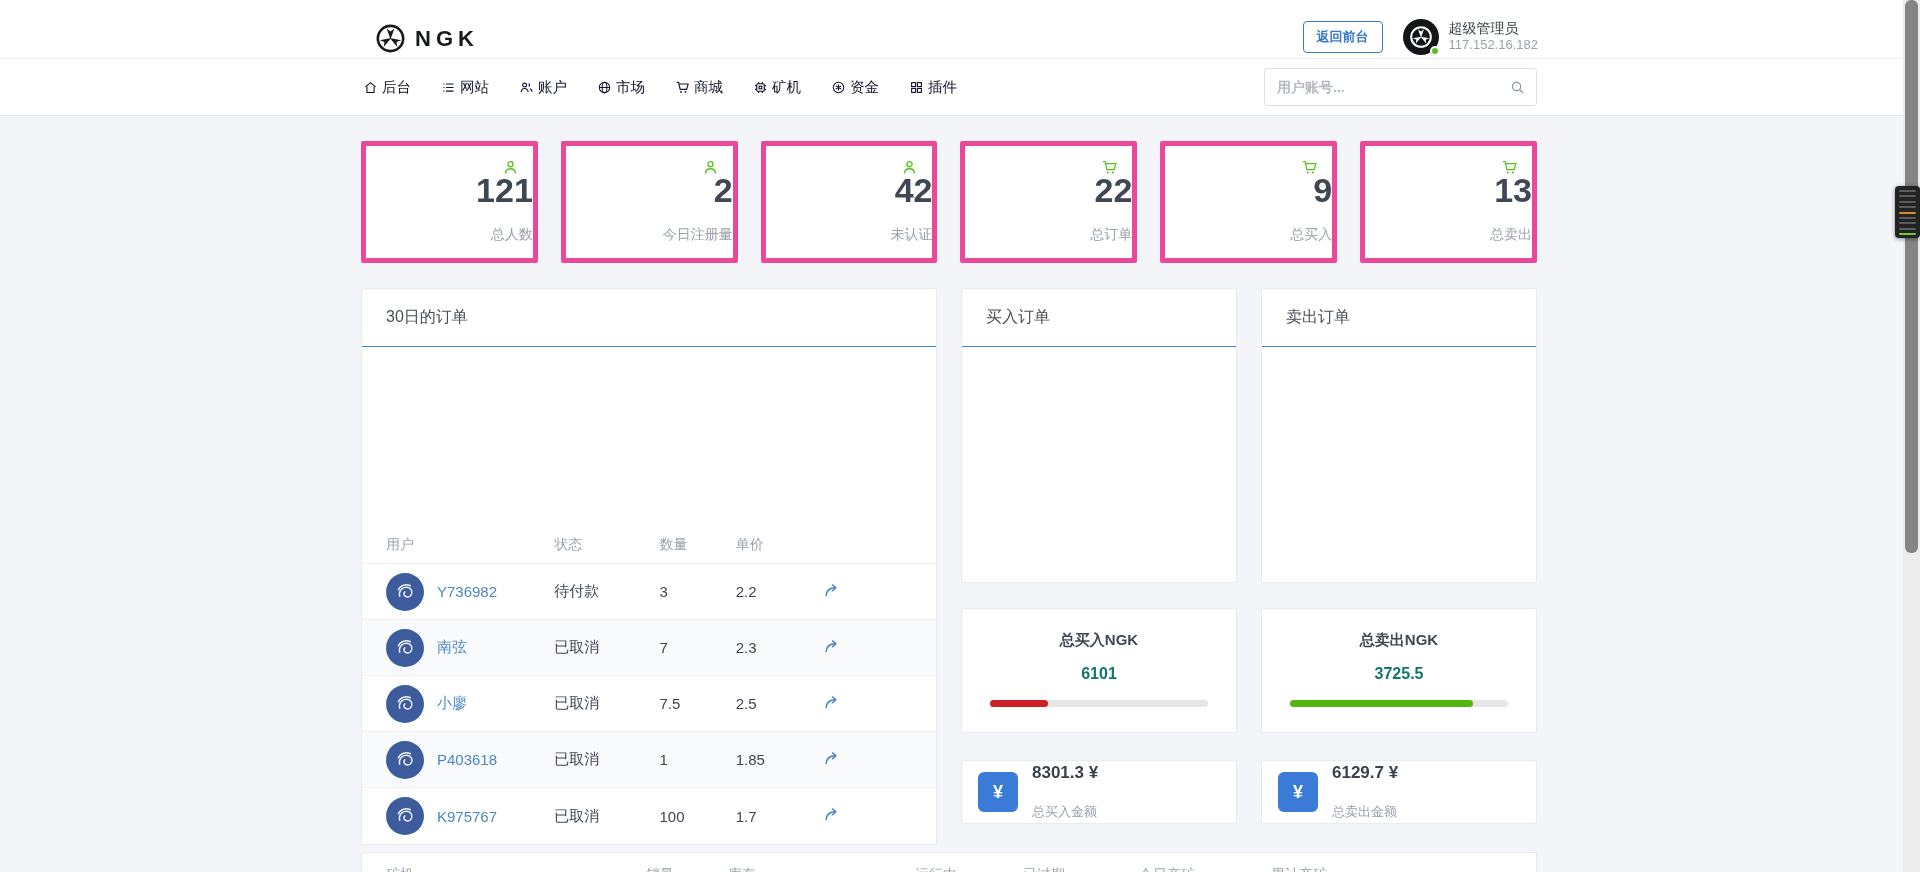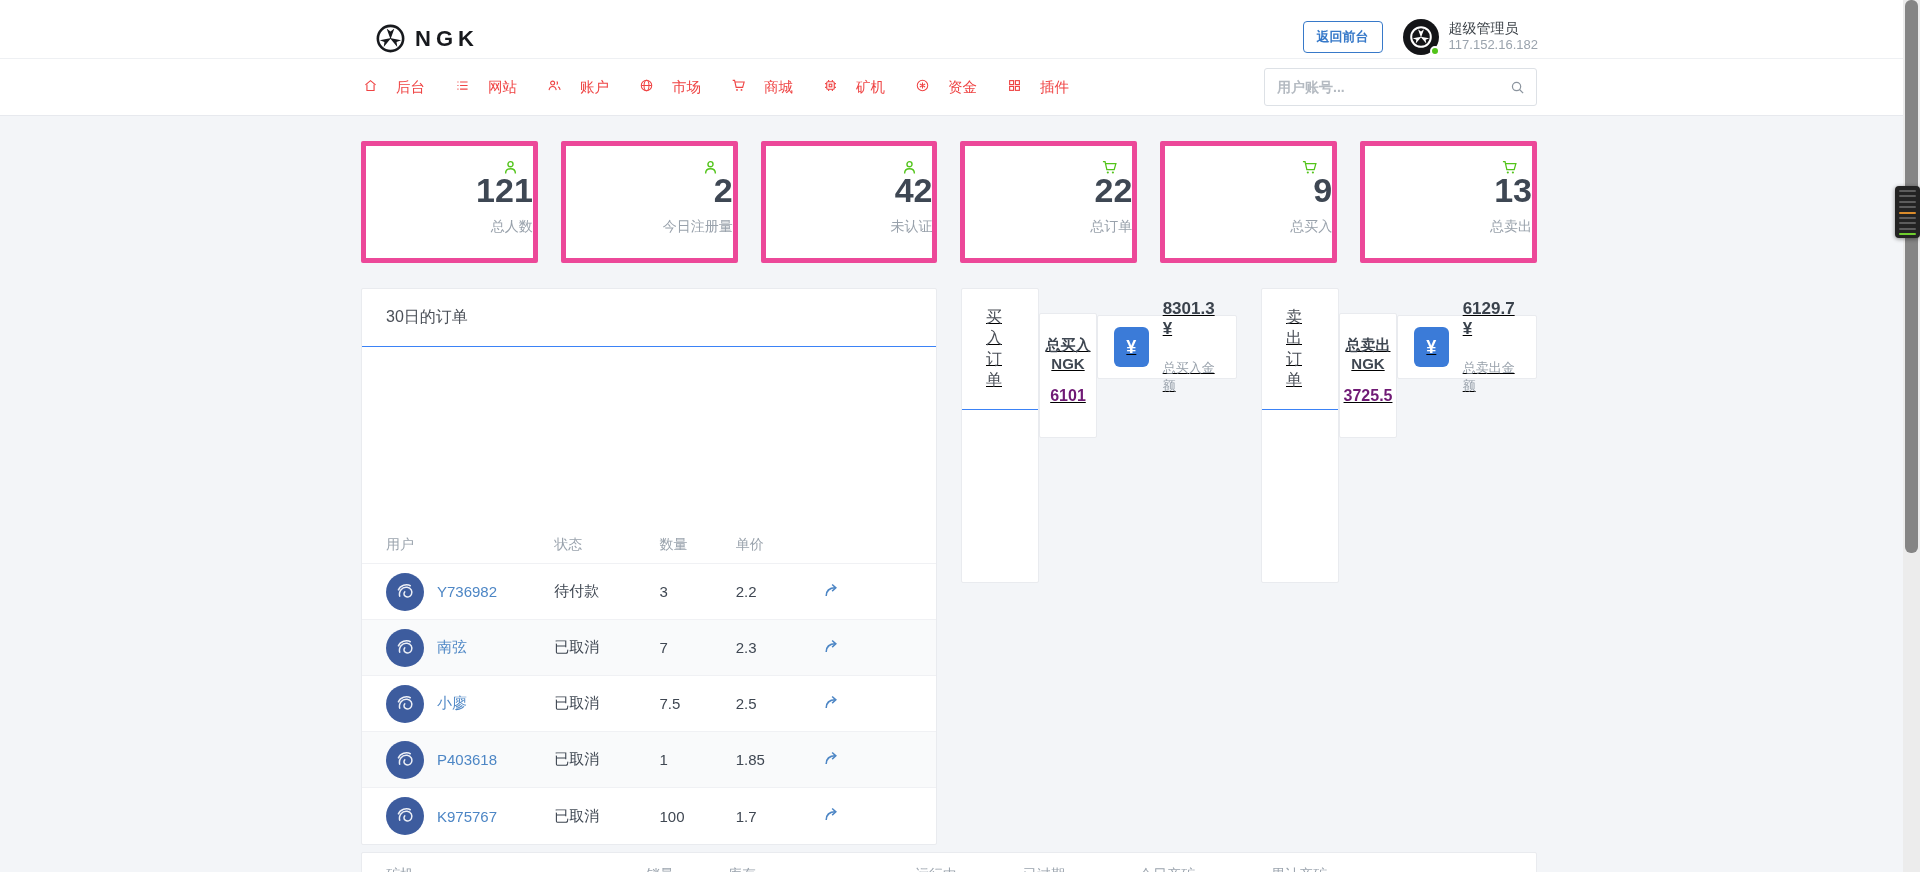--- a/index.html
+++ b/index.html
@@ -16,60 +16,60 @@
   .user-block { display:flex; align-items:center; gap:10px; cursor:pointer; }
   .avatar { position:relative; width:36px; height:36px; border-radius:50%; background:#141518; display:flex; align-items:center; justify-content:center; color:#fff; }
   .avatar svg { width:24px; height:24px; }
   .online-dot { position:absolute; right:-1px; bottom:-1px; width:10px; height:10px; border-radius:50%; background:#52c41a; border:2px solid #fff; }
   .user-name { font-size:14px; color:#3c4248; line-height:1.3; }
   .user-ip { font-size:13px; color:#9aa3ad; line-height:1.3; }
 
   
   .main-nav { position:absolute; top:59px; left:0; width:1920px; height:57px; background:#fff; border-bottom:1px solid #e7e9ee; z-index:2; }
   .nav-items { position:absolute; left:363px; top:0; height:100%; display:flex; align-items:center; gap:30px; }
-  .nav-item { display:flex; align-items:flex-start; gap:18px; font-size:14.5px; color:#ef4444; cursor:pointer; text-decoration:none; }
+  .nav-item { display:flex; align-items:center; gap:4px; font-size:14.5px; color:#0f172a; cursor:pointer; text-decoration:none; }
   .nav-item svg { width:15px; height:15px; }
   .search-box { position:absolute; right:383px; top:9px; width:273px; height:38px; background:#fff; border:1px solid #dde1e6; border-radius:3px; }
   .search-box input { width:100%; height:100%; border:none; outline:none; background:transparent; padding:0 38px 0 12px; font-size:14px; color:#3c4248; font-family:inherit;font-weight:bold; }
   .search-box input::placeholder { color:#b4bac1; }
   .search-icon { position:absolute; right:11px; top:11px; width:15px; height:15px; color:#8b949e; cursor:pointer; }
 
   
   .content { position:absolute; left:361px; top:141px; width:1176px; }
   .panel { background:#fff; border:1px solid #e9ebef; border-radius:2px; }
 
   .stats-row { display:flex; gap:23px; height:122px; margin-bottom:25px; }
   .stat-card { flex:1; position:relative; text-align:right; padding-top:26px; background:#fff; border:5px solid #ec4899; border-radius:2px; }
   .stat-value { font-size:34px; font-weight:700; color:#3e4753; line-height:1.1; }
-  .stat-label { font-size:14px; color:#98a1ab; margin-top:9px;font-family:Liberation Serif, serif; }
+  .stat-label { font-size:14px; color:#98a1ab; margin-top:17px;font-family:Liberation Serif, serif; }
   .stat-icon { position:absolute; top:13px; right:14px; width:17px; height:17px; color:#52c41a; }
 
   .panels-row { display:flex; gap:24px; }
   .panel-title { padding:18px 24px; font-size:16px; color:#4a4f57; border-bottom:1px solid #3b82f6; }
 
   .orders-panel { width:576px; height:557px; display:flex; flex-direction:column; }
   .chart-area { flex:1; min-height:40px; }
 
   .thead, .trow { display:grid; grid-template-columns:32% 20% 14.5% 16.5% 1fr; align-items:center; padding:0 24px; }
   .thead { height:38px; color:#9aa3ad; font-size:14px; border-bottom:1px solid #f0f1f4; }
   .trow { height:56px; font-size:15px; color:#3f4752; border-bottom:1px solid #f0f1f4; }
   .trow.alt { background:#f9fafb; }
   .trow:last-child { border-bottom:none; }
   .user-cell { display:flex; align-items:center; gap:13px; }
   .avatar-sm { width:38px; height:38px; border-radius:50%; background:#3d5c9e; flex:0 0 auto; display:flex; align-items:center; justify-content:center; overflow:hidden; }
   .avatar-sm svg { width:30px; height:30px; }
   .user-link { color:#4d86c5; text-decoration:none; cursor:pointer; }
   .action-icon { width:17px; height:17px; color:#4d86c5; cursor:pointer; display:inline-block; }
 
-  .side-col { width:276px; display:flex; flex-direction:row;text-decoration:underline; }
+  .side-col { width:276px; display:flex; flex-direction:column; }
   .chart-panel { height:295px; display:flex; flex-direction:column; }
 
   .total-card { height:125px; margin-top:25px; text-align:center; padding-top:22px; }
   .tc-title { font-size:15px; font-weight:700; color:#3f4752; }
-  .tc-value { font-size:16px; font-weight:700; color:#701a75; margin-top:15px; }
+  .tc-value { font-size:16px; font-weight:700; color:#0f766e; margin-top:15px; }
   .progress { margin:17px 28px 0; height:7px; border-radius:4px; background:#e6e6e6; }
   .progress-fill { height:7px; border-radius:4px; }
 
   .money-card { height:64px; margin-top:27px; display:flex; align-items:center; gap:14px; padding:0 16px; }
   .yen-badge { width:40px; height:40px; border-radius:6px; background:#3b7bd8; color:#fff; font-size:18px; font-weight:700; display:flex; align-items:center; justify-content:center; }
   .money-value { font-size:17px; font-weight:700; color:#3a424c; }
   .money-label { font-size:13px; color:#98a1ab; margin-top:20px; }
 
   .mining-panel { margin-top:7px; height:90px; }
   .mining-header { display:grid; grid-template-columns:260px 82px 187px 108px 116px 132px 1fr; padding:13px 24px 0; color:#9aa3ad; font-size:14px; }

